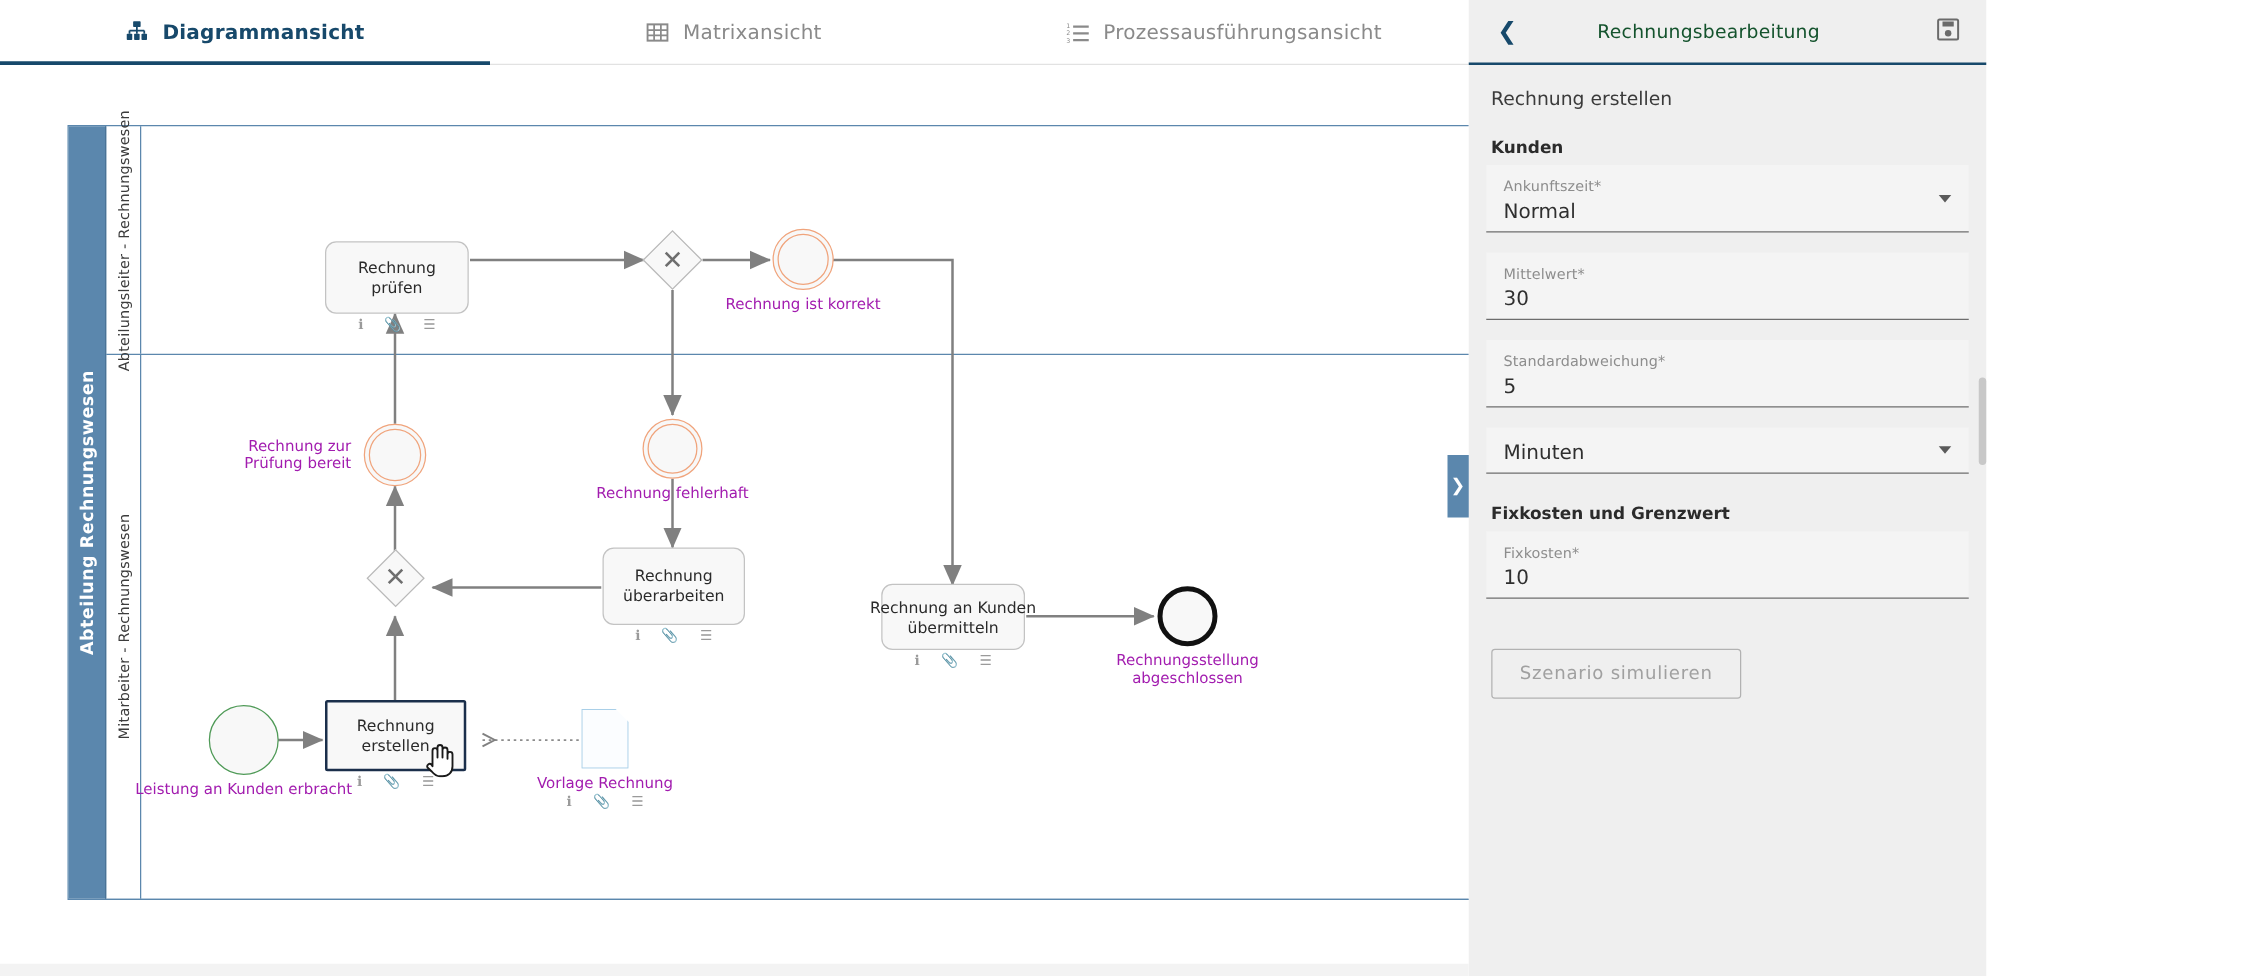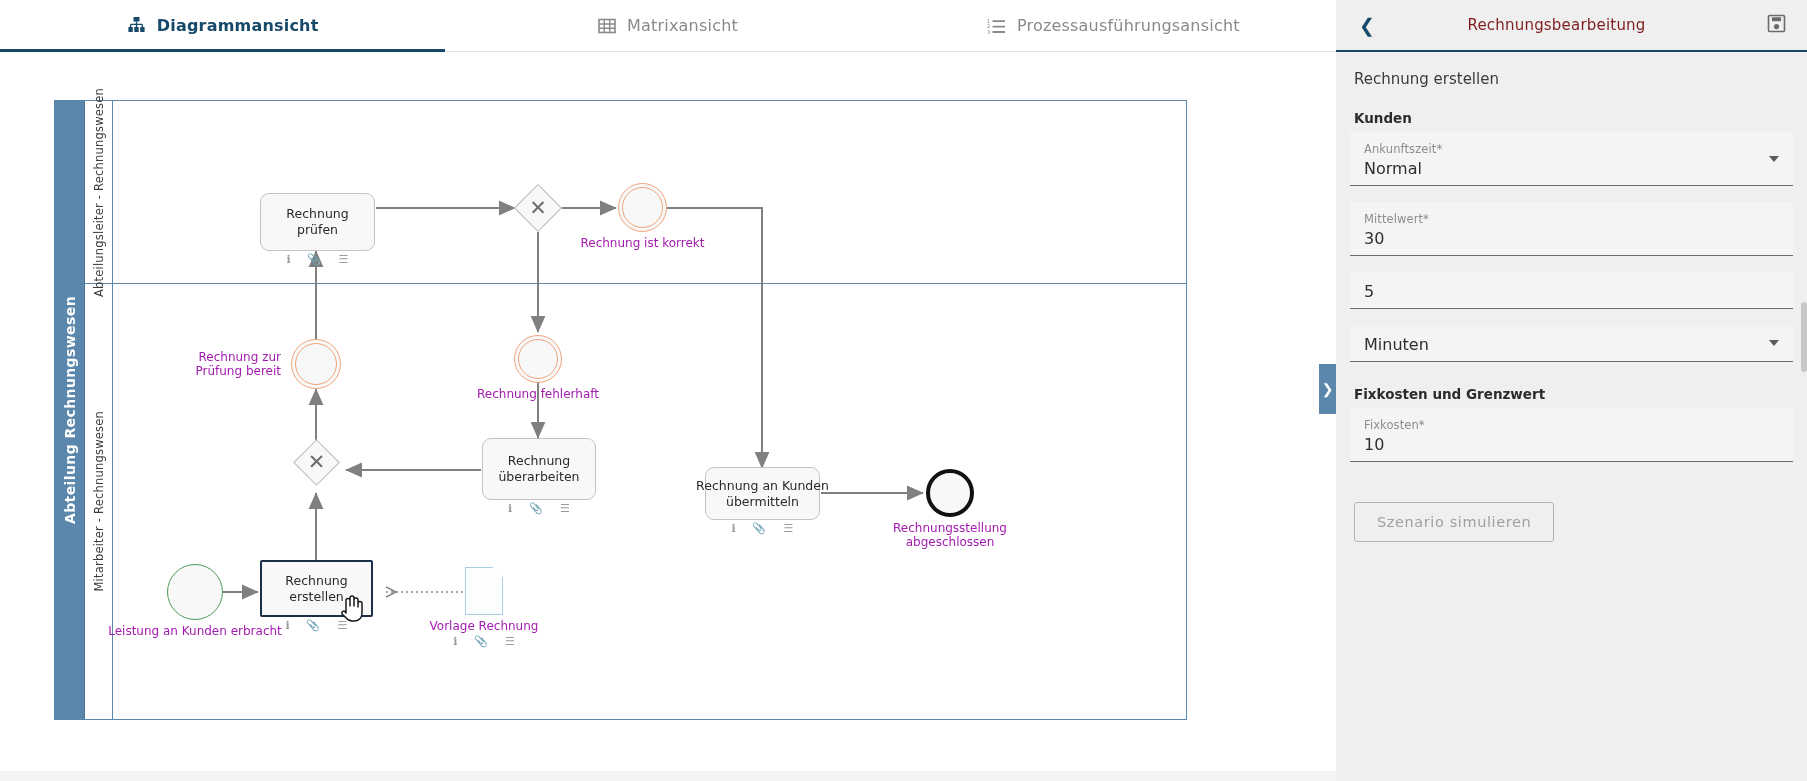--- a/index.html
+++ b/index.html
@@ -1,21 +1,21 @@
 <!DOCTYPE html>
 <html><head>
 <meta charset="utf-8">
 <style>
   * { box-sizing: border-box; margin: 0; padding: 0; }
   html, body {
     width: 1807px; height: 781px;
     font-family: "DejaVu Sans", "Liberation Sans", sans-serif;
     background: #ffffff; overflow: hidden;
   }
-  #app { position: relative; width: 1807px; height: 781px; display: flex; }
+  #app { position: relative; width: 1589px; height: 781px; display: flex; }
 
   
   .main-col { width: 1336px; height: 781px; position: relative; background:#ffffff; }
 
   .tabbar {
     height: 52px; width: 100%;
     display: flex; align-items: stretch;
     background: #ffffff;
     border-bottom: 1px solid #e2e2e2;
   }
@@ -141,21 +141,21 @@
   }
   .panel-head {
     height: 52px; display:flex; align-items:center; padding: 0 16px;
     border-bottom: 2.5px solid #17496b; position: relative; flex: 0 0 52px;
   }
   .panel-back {
     width: 30px; height:30px; display:flex; align-items:center; justify-content:center;
     color:#17496b; font-size: 19px; cursor:pointer;
   }
   .panel-title {
-    flex: 1; text-align:center; color:#7f1d1d; font-size: 15px; letter-spacing:.2px;
+    flex: 1; text-align:center; color:#14532d; font-size: 15px; letter-spacing:.2px;
     padding-right: 30px;
   }
   .panel-save { width:30px;height:30px;display:flex;align-items:center;justify-content:center;cursor:pointer; }
 
   .panel-body { flex: 1; padding: 18px 14px 0 14px; overflow: hidden; position: relative; }
   .node-name { font-size: 15px; color:#3b3b3b; margin: 0 0 22px 4px; }
   .group-title { font-size: 13.5px; font-weight: bold; color:#2b2b2b; margin: 0 0 6px 4px; }
   .group-title.spaced { margin-top: 24px; }
 
   .field {
@@ -431,20 +431,21 @@
         <div class="field-value">Normal</div>
         <div class="caret"></div>
       </div>
 
       <div class="field">
         <div class="field-label">Mittelwert*</div>
         <div class="field-value">30</div>
       </div>
 
       <div class="field">
+        <div class="field-label">Standardabweichung*</div>
         <div class="field-value">5</div>
       </div>
 
       <div class="field">
         <div class="field-value">Minuten</div>
         <div class="caret"></div>
       </div>
 
       
       <div class="group-title spaced">Fixkosten und Grenzwert</div>

